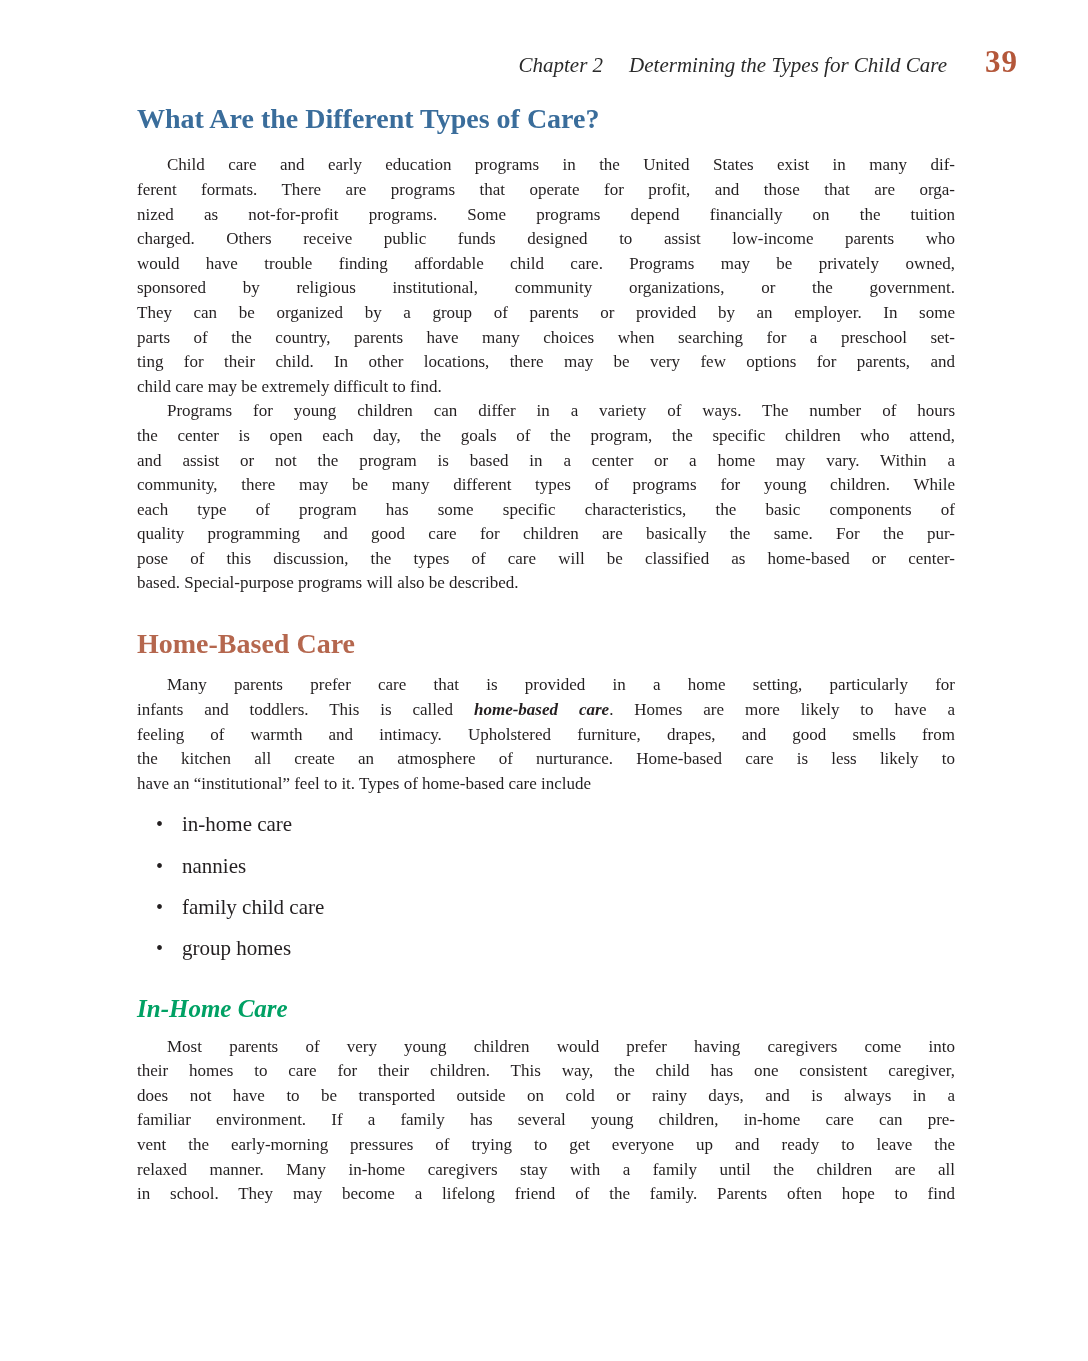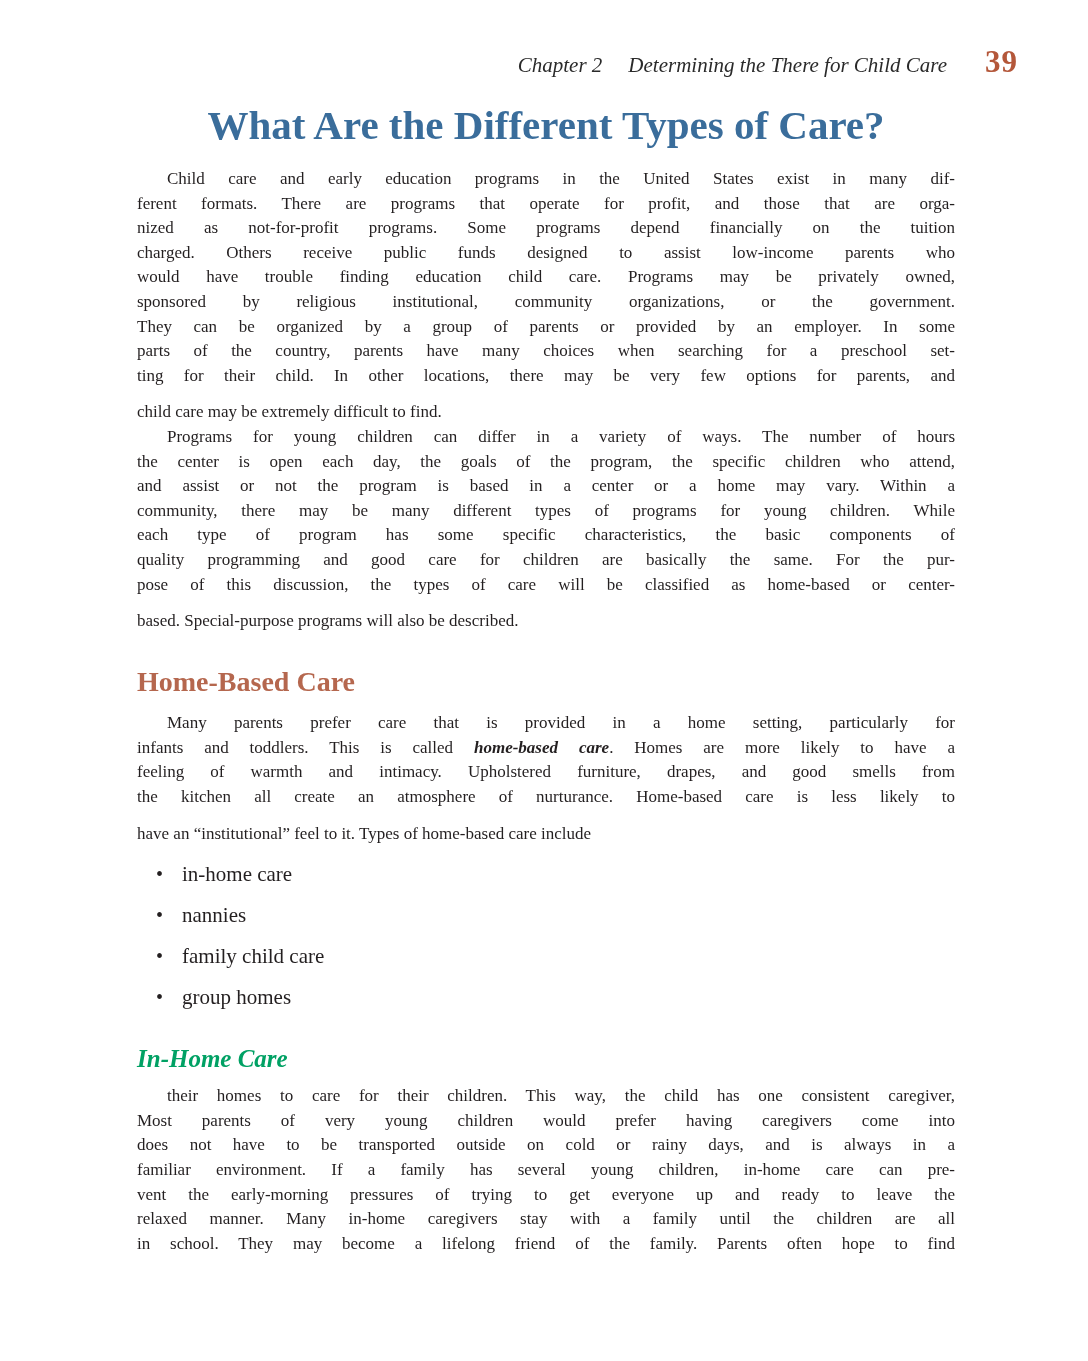--- a/index.html
+++ b/index.html
@@ -44,34 +44,33 @@
   }
   
   .content{
     position:absolute;
     left:137px;
     top:104px;
     width:818px;
   }
   h1.title{
     margin:0 0 20px 0;
-    font-size:41px;
+    font-size:28px;
     line-height:1.05;
     font-weight:bold;
     color:var(--heading-blue);
-    text-align:center;
   }
   .para{font-size:17px;line-height:24.6px;}
   .para .line{
     text-align:justify;
     text-align-last:justify;
     text-justify:inter-word;
     white-space:normal;
   }
-  .para .line.last{text-align-last:left;margin-top:12px;}
+  .para .line.last{text-align-last:left;}
   .para.indent-first .line:first-child{text-indent:30px;}
   .bi{font-weight:bold;font-style:italic;}
   h2.section{
     margin:33px 0 15px 0;
     font-size:28px;
     line-height:1.05;
     font-weight:bold;
     color:var(--heading-brick);
   }
   h3.subsection{
@@ -100,34 +99,34 @@
     font-size:20px;
   }
 </style>
 </head>
 <body>
 
 <div class="page">
 
   <div class="running-head">
     <span class="rh-text rh-chapter">Chapter 2</span>
-    <span class="rh-text">Determining the There for Child Care</span>
+    <span class="rh-text">Determining the Types for Child Care</span>
     <span class="rh-page">39</span>
   </div>
 
   <div class="content">
 
     <h1 class="title">What Are the Different Types of Care?</h1>
 
     <div class="para indent-first">
         <div class="line">Child care and early education programs in the United States exist in many dif-</div>
         <div class="line">ferent formats. There are programs that operate for profit, and those that are orga-</div>
         <div class="line">nized as not-for-profit programs. Some programs depend financially on the tuition</div>
         <div class="line">charged. Others receive public funds designed to assist low-income parents who</div>
-        <div class="line">would have trouble finding education child care. Programs may be privately owned,</div>
+        <div class="line">would have trouble finding affordable child care. Programs may be privately owned,</div>
         <div class="line">sponsored by religious institutional, community organizations, or the government.</div>
         <div class="line">They can be organized by a group of parents or provided by an employer. In some</div>
         <div class="line">parts of the country, parents have many choices when searching for a preschool set-</div>
         <div class="line">ting for their child. In other locations, there may be very few options for parents, and</div>
         <div class="line last">child care may be extremely difficult to find.</div>
       </div>
 
     <div class="para indent-first">
         <div class="line">Programs for young children can differ in a variety of ways. The number of hours</div>
         <div class="line">the center is open each day, the goals of the program, the specific children who attend,</div>
@@ -164,22 +163,22 @@
       </li>
       <li>
         <span class="dot">•</span>
         <span>group homes</span>
       </li>
     </ul>
 
     <h3 class="subsection">In-Home Care</h3>
 
     <div class="para indent-first">
+        <div class="line">Most parents of very young children would prefer having caregivers come into</div>
         <div class="line">their homes to care for their children. This way, the child has one consistent caregiver,</div>
-        <div class="line">Most parents of very young children would prefer having caregivers come into</div>
         <div class="line">does not have to be transported outside on cold or rainy days, and is always in a</div>
         <div class="line">familiar environment. If a family has several young children, in-home care can pre-</div>
         <div class="line">vent the early-morning pressures of trying to get everyone up and ready to leave the</div>
         <div class="line">relaxed manner. Many in-home caregivers stay with a family until the children are all</div>
         <div class="line">in school. They may become a lifelong friend of the family. Parents often hope to find</div>
       </div>
 
   </div>
 </div>
 

